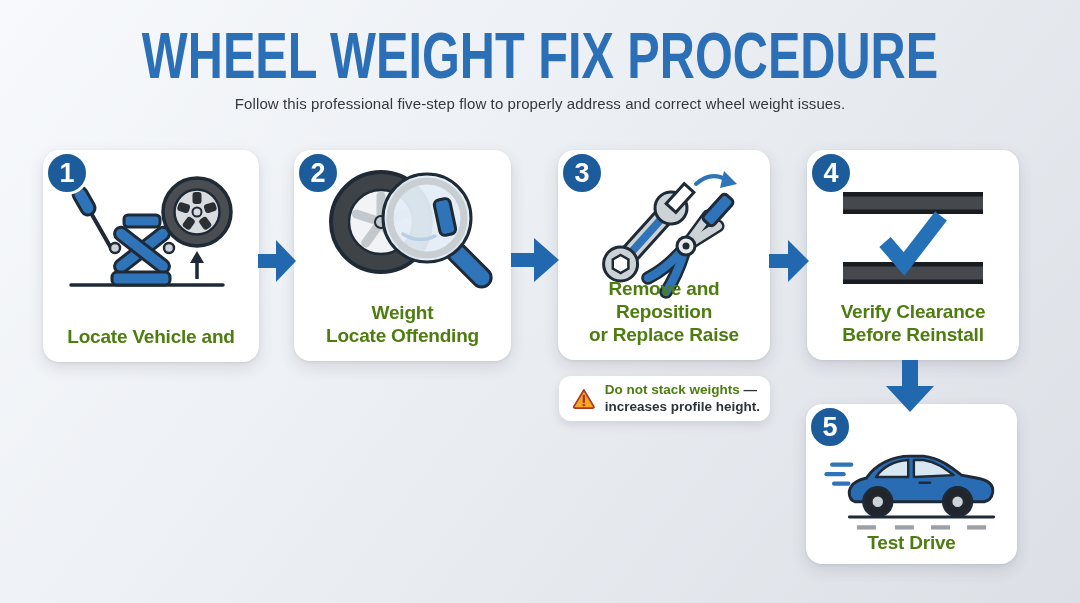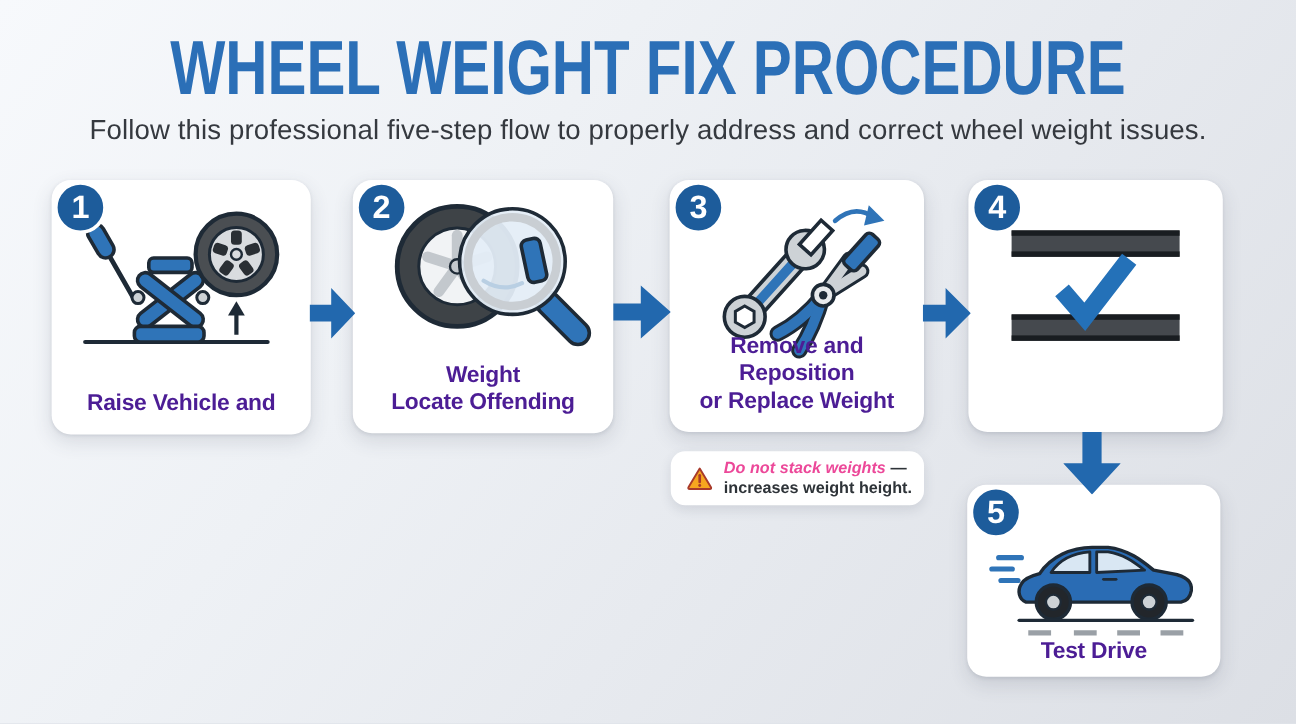--- a/index.html
+++ b/index.html
@@ -4,48 +4,48 @@
 <style>
   html,body{margin:0;padding:0;}
   body{font-family:"Liberation Sans",sans-serif;background:#dfe3e9;}
   #canvas{position:relative;width:1080px;height:603px;overflow:hidden;
     background:linear-gradient(128deg,#f7f9fc 0%,#eef1f5 35%,#e7eaef 60%,#dcdfe5 100%);}
   
   .title{position:absolute;top:22px;left:0;width:1080px;text-align:center;
     font-size:64px;font-weight:700;color:#2b6fb7;white-space:nowrap;
     transform:scaleX(.76);transform-origin:50% 50%;letter-spacing:0px;line-height:68px;}
   .subtitle{position:absolute;top:95px;left:0;width:1080px;text-align:center;
-    font-size:23px;font-weight:400;color:#35393f;letter-spacing:.1px;}
+    font-size:15px;font-weight:400;color:#35393f;letter-spacing:.1px;}
   
   .card{position:absolute;background:#ffffff;border-radius:16px;
     box-shadow:0 6px 16px rgba(55,65,85,.14),0 1px 3px rgba(55,65,85,.10);}
   #card1{left:43px;top:150px;width:216px;height:212px;}
   #card2{left:294px;top:150px;width:217px;height:211px;}
   #card3{left:558px;top:150px;width:212px;height:210px;}
   #card4{left:807px;top:150px;width:212px;height:210px;}
   #card5{left:806px;top:404px;width:211px;height:160px;z-index:1;}
   .badge{position:absolute;left:2px;top:1px;width:44px;height:44px;border-radius:50%;
     background:#1d5c9b;border:3px solid #ffffff;display:flex;align-items:center;justify-content:center;
     color:#ffffff;font-size:27px;font-weight:700;box-sizing:border-box;z-index:3;}
   .icon{position:absolute;left:50%;transform:translateX(-50%);}
   .label{position:absolute;left:0;right:0;bottom:14px;text-align:center;
-    font-size:19px;font-weight:700;color:#4c1d95;line-height:23px;letter-spacing:-.2px;}
+    font-size:19px;font-weight:700;color:#4d7c0f;line-height:23px;letter-spacing:-.2px;}
   #card5 .label{bottom:10px;}
   
   .arrow{position:absolute;z-index:2;}
   #arrow-1-2{left:258px;top:238px;}
   #arrow-2-3{left:511px;top:235px;}
   #arrow-3-4{left:769px;top:238px;}
   #arrow-4-5{left:886px;top:360px;}
   
   #warn{position:absolute;left:559px;top:376px;width:211px;height:45px;background:#ffffff;
     border-radius:12px;box-shadow:0 4px 10px rgba(55,65,85,.13);display:flex;align-items:center;
     gap:9px;padding:0 10px 0 13px;box-sizing:border-box;}
   .warn-text{font-size:13.5px;font-weight:700;line-height:16.5px;color:#2e3338;white-space:nowrap;}
-  .warn-red{color:#ec4899;font-style:italic;}
+  .warn-red{color:#4d7c0f;}
 </style>
 </head>
 <body>
 
 <div id="canvas">
 
   <div class="title">WHEEL WEIGHT FIX PROCEDURE</div>
   <div class="subtitle">Follow this professional five-step flow to properly address and correct wheel weight issues.</div>
 
   <div class="card" id="card1">
@@ -69,21 +69,21 @@
           <rect x="-4.5" y="-20" width="9" height="12" rx="3" transform="rotate(144)"></rect>
           <rect x="-4.5" y="-20" width="9" height="12" rx="3" transform="rotate(216)"></rect>
           <rect x="-4.5" y="-20" width="9" height="12" rx="3" transform="rotate(288)"></rect>
         </g>
         <circle r="4.5" fill="#d9dcdf" stroke="#1e2a36" stroke-width="2"></circle>
       </g>
       <line x1="142" y1="113" x2="142" y2="94" stroke="#1e2a36" stroke-width="3.5"></line>
       <polygon points="142,85 135,97 149,97" fill="#1e2a36"></polygon>
     </svg>
     <div class="label">
-      <div>Raise Vehicle and</div>
+      <div>Locate Vehicle and</div>
     </div>
   </div>
 
   <div class="card" id="card2">
     <div class="badge">2</div>
     <svg class="icon" style="top:10px" width="192" height="138" viewBox="0 0 192 138">
       <g transform="translate(74,62)">
         <circle r="50" fill="#3e4347" stroke="#1e2a36" stroke-width="4"></circle>
         <circle r="32" fill="#f1f3f5" stroke="#1e2a36" stroke-width="2.5"></circle>
         <g stroke="#c3c8cd" stroke-width="9" stroke-linecap="round">
@@ -129,37 +129,41 @@
         <path d="M118,88 Q 110,116 98,134" stroke="#1e2a36" stroke-width="13.5"></path>
         <path d="M118,88 Q 100,110 80,120" stroke="#2f74b8" stroke-width="8.5"></path>
         <path d="M118,88 Q 110,116 98,134" stroke="#2f74b8" stroke-width="8.5"></path>
       </g>
       <rect x="-7" y="-17" width="14" height="34" rx="4" transform="translate(150,52) rotate(42)" fill="#2f74b8" stroke="#1e2a36" stroke-width="3"></rect>
       <circle cx="118" cy="88" r="9" fill="#e8eaec" stroke="#1e2a36" stroke-width="3"></circle>
       <circle cx="118" cy="88" r="3.5" fill="#1e2a36"></circle>
     </svg>
     <div class="label">
       <div>Remove and Reposition</div>
-      <div>or Replace Weight</div>
+      <div>or Replace Raise</div>
     </div>
   </div>
 
   <div class="card" id="card4">
     <div class="badge">4</div>
     <svg class="icon" style="top:28px" width="192" height="118" viewBox="0 0 192 118">
       <g>
         <rect x="26" y="14" width="140" height="22" fill="#45494e"></rect>
         <rect x="26" y="14" width="140" height="4.5" fill="#191d21"></rect>
         <rect x="26" y="31.5" width="140" height="4.5" fill="#191d21"></rect>
         <rect x="26" y="84" width="140" height="22" fill="#45494e"></rect>
         <rect x="26" y="84" width="140" height="4.5" fill="#191d21"></rect>
         <rect x="26" y="101.5" width="140" height="4.5" fill="#191d21"></rect>
       </g>
       <path d="M 68 64 L 87 86 L 124 38" fill="none" stroke="#2471b8" stroke-width="15"></path>
     </svg>
+    <div class="label">
+      <div>Verify Clearance</div>
+      <div>Before Reinstall</div>
+    </div>
   </div>
 
   <div class="card" id="card5">
     <div class="badge">5</div>
     <svg class="icon" style="top:16px" width="190" height="116" viewBox="0 0 200 122">
       <g stroke="#2f74b8" stroke-width="4.5" stroke-linecap="round">
         <line x1="16" y1="47" x2="36" y2="47"></line>
         <line x1="10" y1="57" x2="28" y2="57"></line>
         <line x1="18" y1="67" x2="33" y2="67"></line>
       </g>
@@ -188,21 +192,21 @@
   </div>
 
   <div id="warn">
     <svg width="34" height="31" viewBox="0 0 36 32">
       <path d="M18 3 L33 28 Q34.5 30.5 31.5 30.5 L4.5 30.5 Q1.5 30.5 3 28 Z" fill="#f6a61f" stroke="#a83a2b" stroke-width="2.6" stroke-linejoin="round"></path>
       <line x1="18" y1="12" x2="18" y2="21" stroke="#a83a2b" stroke-width="3.6" stroke-linecap="round"></line>
       <circle cx="18" cy="26" r="2" fill="#a83a2b"></circle>
     </svg>
     <div class="warn-text">
       <div><span class="warn-red">Do not stack weights</span><span> —</span></div>
-      <div>increases weight height.</div>
+      <div>increases profile height.</div>
     </div>
   </div>
 
   <svg class="arrow" id="arrow-1-2" width="38" height="46" viewBox="0 0 38 46">
     <polygon points="0,16 18,16 18,2 38,23 18,44 18,30 0,30" fill="#2268ae"></polygon>
   </svg>
   <svg class="arrow" id="arrow-2-3" width="48" height="50" viewBox="0 0 48 50">
     <polygon points="0,18 23,18 23,3 48,25 23,47 23,32 0,32" fill="#2268ae"></polygon>
   </svg>
   <svg class="arrow" id="arrow-3-4" width="40" height="46" viewBox="0 0 40 46">

